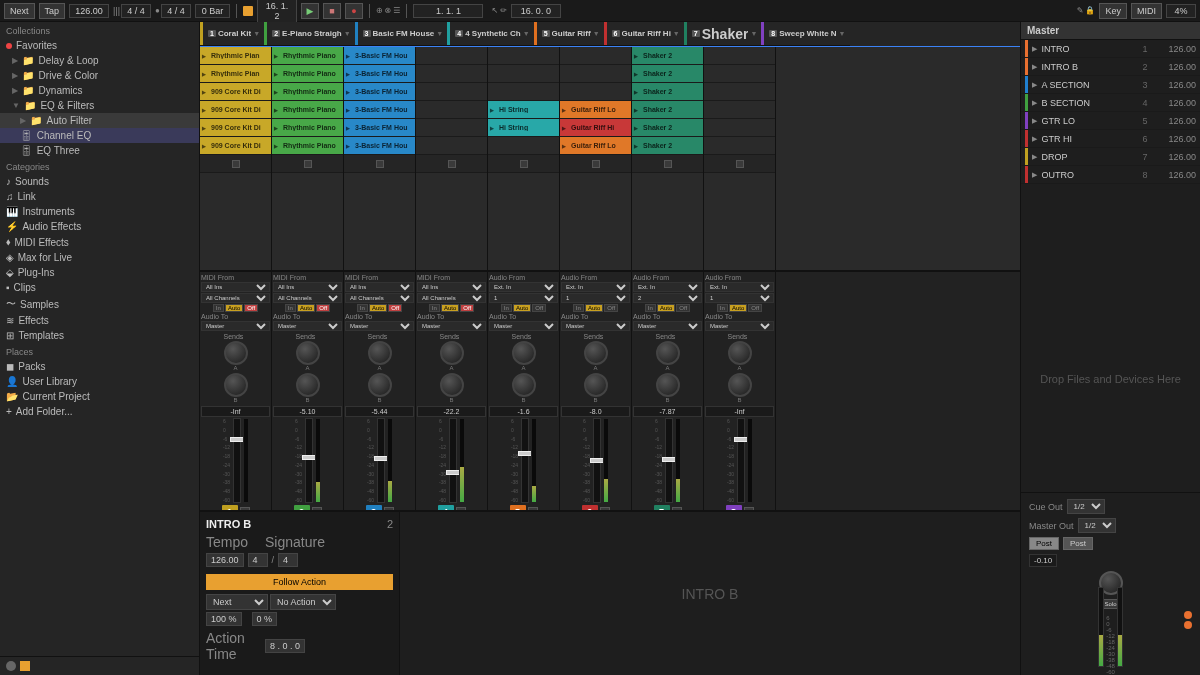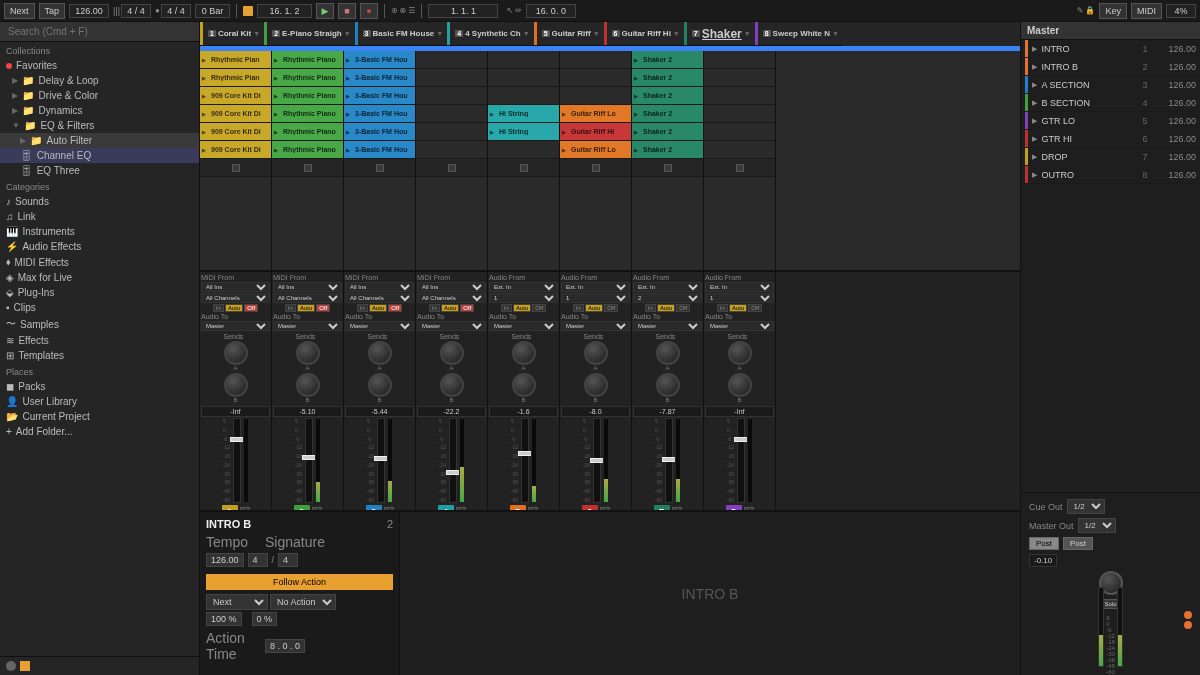--- a/index.html
+++ b/index.html
@@ -120,21 +120,21 @@
     
     #app { width: 1200px; height: 675px; display: flex; flex-direction: column; overflow: hidden; }
     #body { display: flex; flex: 1; overflow: hidden; }
     #left-panel { width: 200px; flex-shrink: 0; background: #252525; border-right: 1px solid #111; display: flex; flex-direction: column; }
     #middle { flex: 1; display: flex; flex-direction: column; overflow: hidden; }
     #session-area { flex: 1; display: flex; overflow: hidden; }
     #session-tracks { flex: 1; display: flex; flex-direction: column; overflow: hidden; }
     #bottom-info { height: 165px; display: flex; background: #1e1e1e; border-top: 2px solid #111; }
 
     .tracks-scroll { flex: 1; overflow-x: auto; display: flex; flex-direction: column; }
-    .tracks-header-row { display: flex; background: #252525; border-bottom: 5px solid #3b82f6; flex-shrink: 0; }
+    .tracks-header-row { display: flex; background: #252525; border-bottom: 1px solid #3b82f6; flex-shrink: 0; }
     .tracks-clips-row { flex: 1; display: flex; overflow-y: auto; }
     .track-col { display: flex; flex-direction: column; min-width: 72px; border-right: 1px solid #111; }
 
     .th { height: 24px; display: flex; align-items: center; padding: 0 4px; border-bottom: 1px solid #111; font-size: 8px; font-weight: bold; position: relative; cursor: pointer; }
     .th-name { overflow: hidden; white-space: nowrap; flex: 1; }
 
     .clip { height: 18px; border-bottom: 1px solid #1a1a1a; display: flex; align-items: center; padding: 0 2px; cursor: pointer; font-size: 7px; font-weight: bold; overflow: hidden; }
     .clip span { color: rgba(0,0,0,0.75); overflow: hidden; white-space: nowrap; }
     .clip-play { width: 7px; height: 7px; flex-shrink: 0; margin-right: 2px; }
     .clip-play::before { content: '▶'; font-size: 5px; color: rgba(0,0,0,0.6); }
@@ -179,21 +179,21 @@
     </div>
     <div style="display:flex;align-items:center;gap:1px;">
       <span style="font-size:8px;color:#888;">●</span>
       <div class="tb-num" style="width:30px;">4 / 4</div>
     </div>
     <div class="tb-num" style="width:35px;">0 Bar</div>
     <div class="tb-divider"></div>
     <div style="display:flex;align-items:center;gap:1px;">
       <div style="width:10px;height:10px;background:#e8a030;border-radius:1px;cursor:pointer;"></div>
     </div>
-    <div class="tb-num" style="width:55px;">16. 1. 2</div>
+    <div class="tb-num" style="width:40px;">16. 1. 2</div>
     <div class="transport-btn play">▶</div>
     <div class="transport-btn stop">■</div>
     <div class="transport-btn record">●</div>
     <div class="tb-divider"></div>
     <div style="font-size:8px;color:#888;display:flex;gap:2px;">
       <span>⊕</span>
       <span>⊗</span>
       <span>☰</span>
     </div>
     <div class="tb-divider"></div>
@@ -209,21 +209,20 @@
       <span>🔒</span>
     </div>
     <button class="tb-btn">Key</button>
     <button class="tb-btn">MIDI</button>
     <div class="tb-num" style="width:30px;">4%</div>
   </div>
 
   <div id="body">
 
     <div id="left-panel">
-      <input type="text" id="search-box" placeholder="Search (Cmd + F)" style="">
 
       <div class="sidebar-section">Collections</div>
 
       <div class="sidebar-item">
         <div class="dot dot-red"></div>
         <span>Favorites</span>
       </div>
       <div class="sidebar-item sidebar-folder">
         <span class="collapse-arrow">▶</span>
         <span>📁</span>
@@ -369,21 +368,21 @@
   </div>
                 <div class="th">
     <div style="position: absolute; left: 0px; top: 0px; width: 3px; height: 100%; background: rgb(192, 48, 48);" class="tc-red"></div>
     <span style="margin-left:4px;font-size:7px;background:#555;color:#fff;padding:0 2px;border-radius:1px;">6</span>
     <span class="th-name" style="margin-left:2px;font-size:8px;">Guitar Riff Hi</span>
     <span style="font-size:7px;color:#666;margin-left:2px;">▼</span>
   </div>
                 <div class="th">
     <div style="position: absolute; left: 0px; top: 0px; width: 3px; height: 100%; background: rgb(32, 128, 96);" class="tc-teal"></div>
     <span style="margin-left:4px;font-size:7px;background:#555;color:#fff;padding:0 2px;border-radius:1px;">7</span>
-    <span class="th-name" style="margin-left:2px;font-size:12px;text-decoration:underline;">Shaker</span>
+    <span class="th-name" style="margin-left:2px;font-size:14px;">Shaker</span>
     <span style="font-size:7px;color:#666;margin-left:2px;">▼</span>
   </div>
                 <div class="th">
     <div style="position: absolute; left: 0px; top: 0px; width: 3px; height: 100%; background: rgb(128, 64, 192);" class="tc-purple"></div>
     <span style="margin-left:4px;font-size:7px;background:#555;color:#fff;padding:0 2px;border-radius:1px;">8</span>
     <span class="th-name" style="margin-left:2px;font-size:8px;">Sweep White N</span>
     <span style="font-size:7px;color:#666;margin-left:2px;">▼</span>
   </div>
               </div>
 
@@ -1083,20 +1082,23 @@
     </div>
           <div class="scene-row">
       <div style="width:3px;height:100%;background:#c03030;flex-shrink:0;"></div>
       <span style="font-size:7px;color:#888;">▶</span>
       <span class="scene-name">OUTRO</span>
       <span class="scene-num">8</span>
       <span class="scene-bpm">126.00</span>
     </div>
         </div>
 
+      <div id="drop-zone">
+        <span>Drop Files and Devices Here</span>
+      </div>
 
       <div id="master-channel">
         <div class="cue-row">
           <span class="cue-label">Cue Out</span>
           <select class="mini-select" style="font-size:8px;">
             <option>1/2</option>
           </select>
         </div>
         <div class="cue-row">
           <span class="cue-label">Master Out</span>

